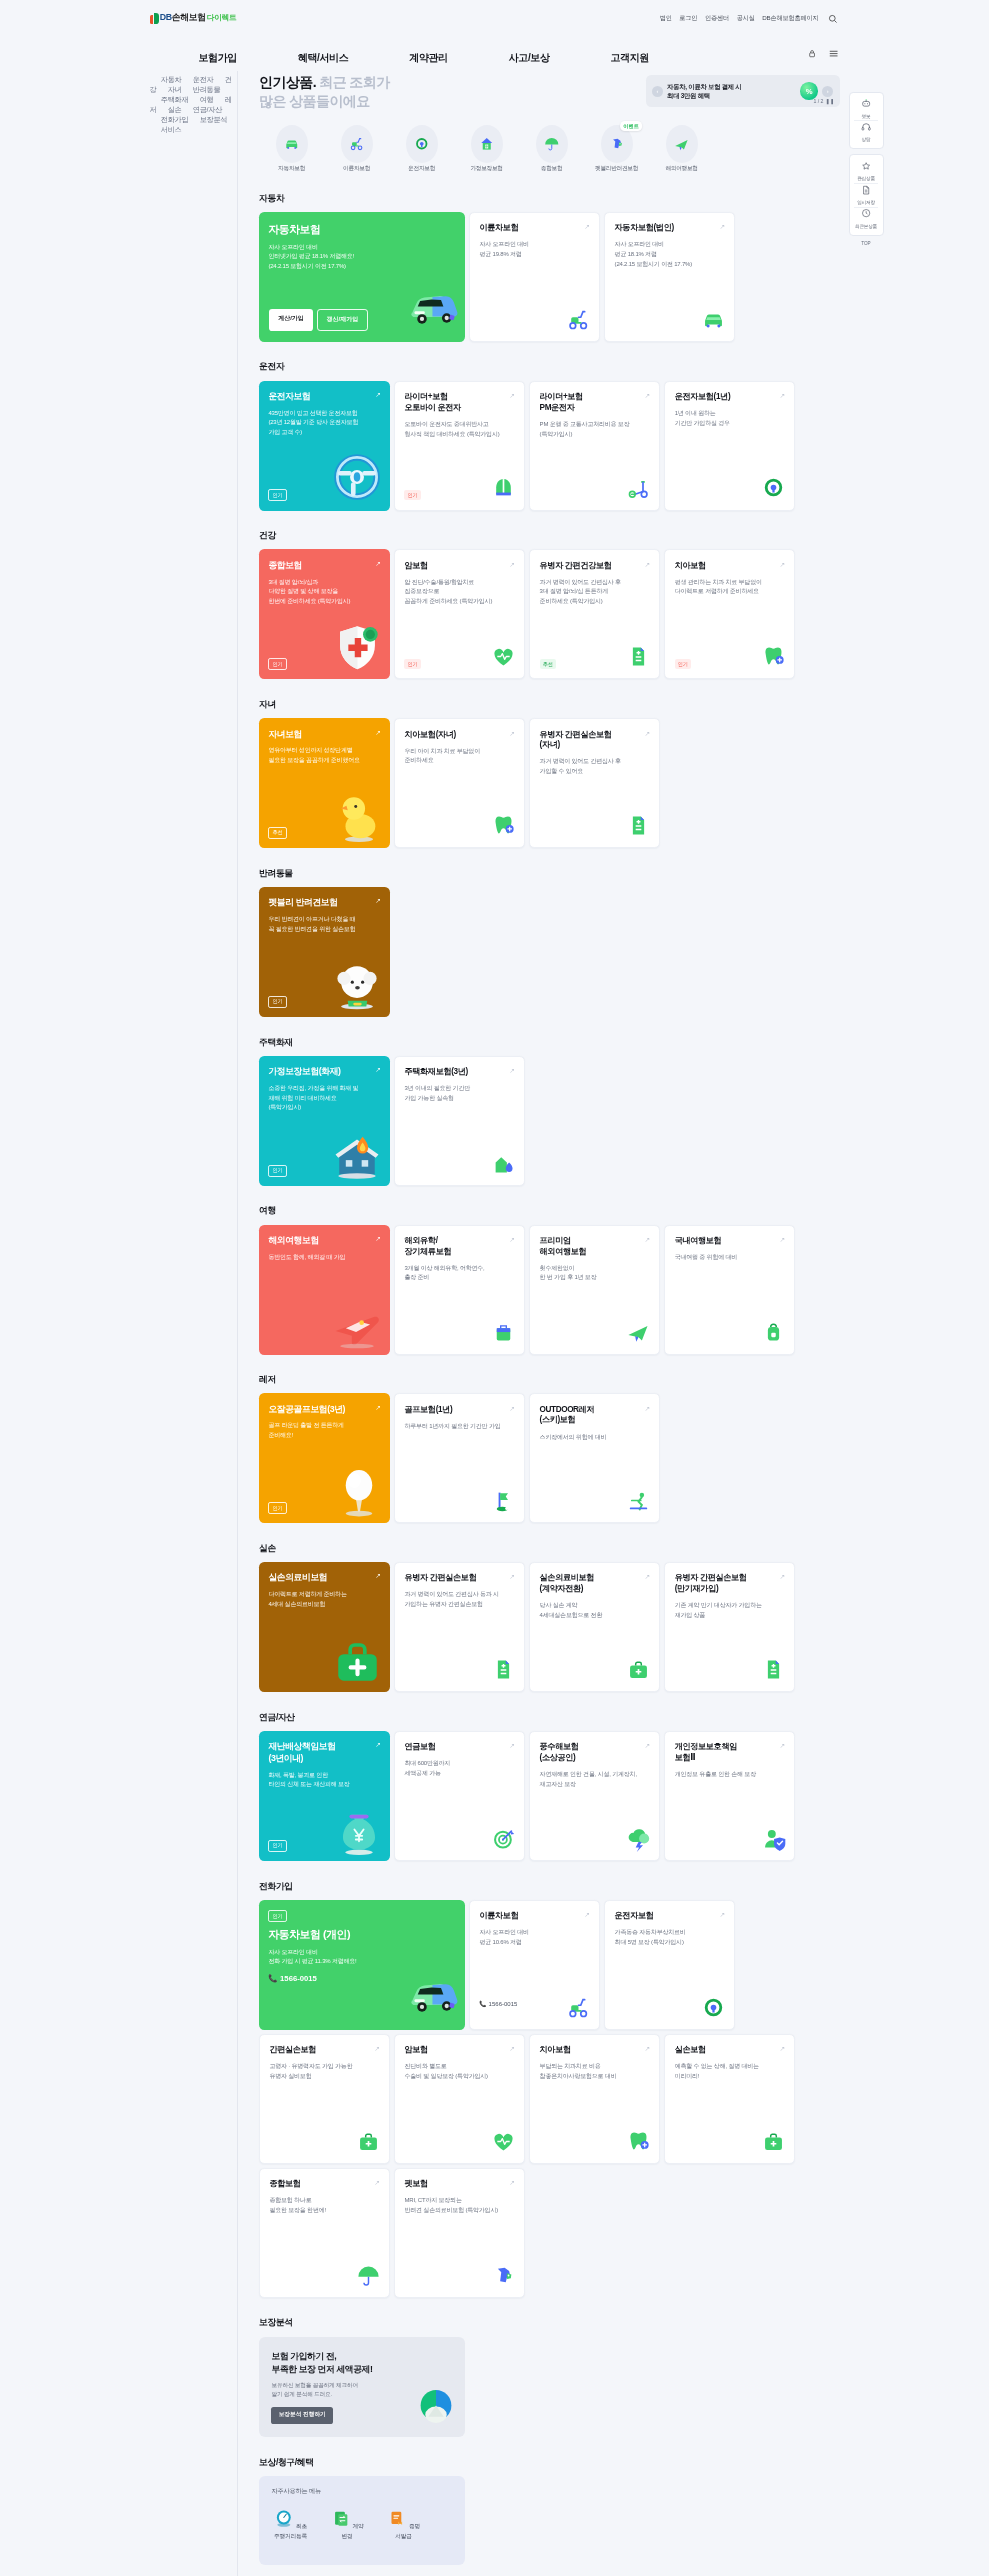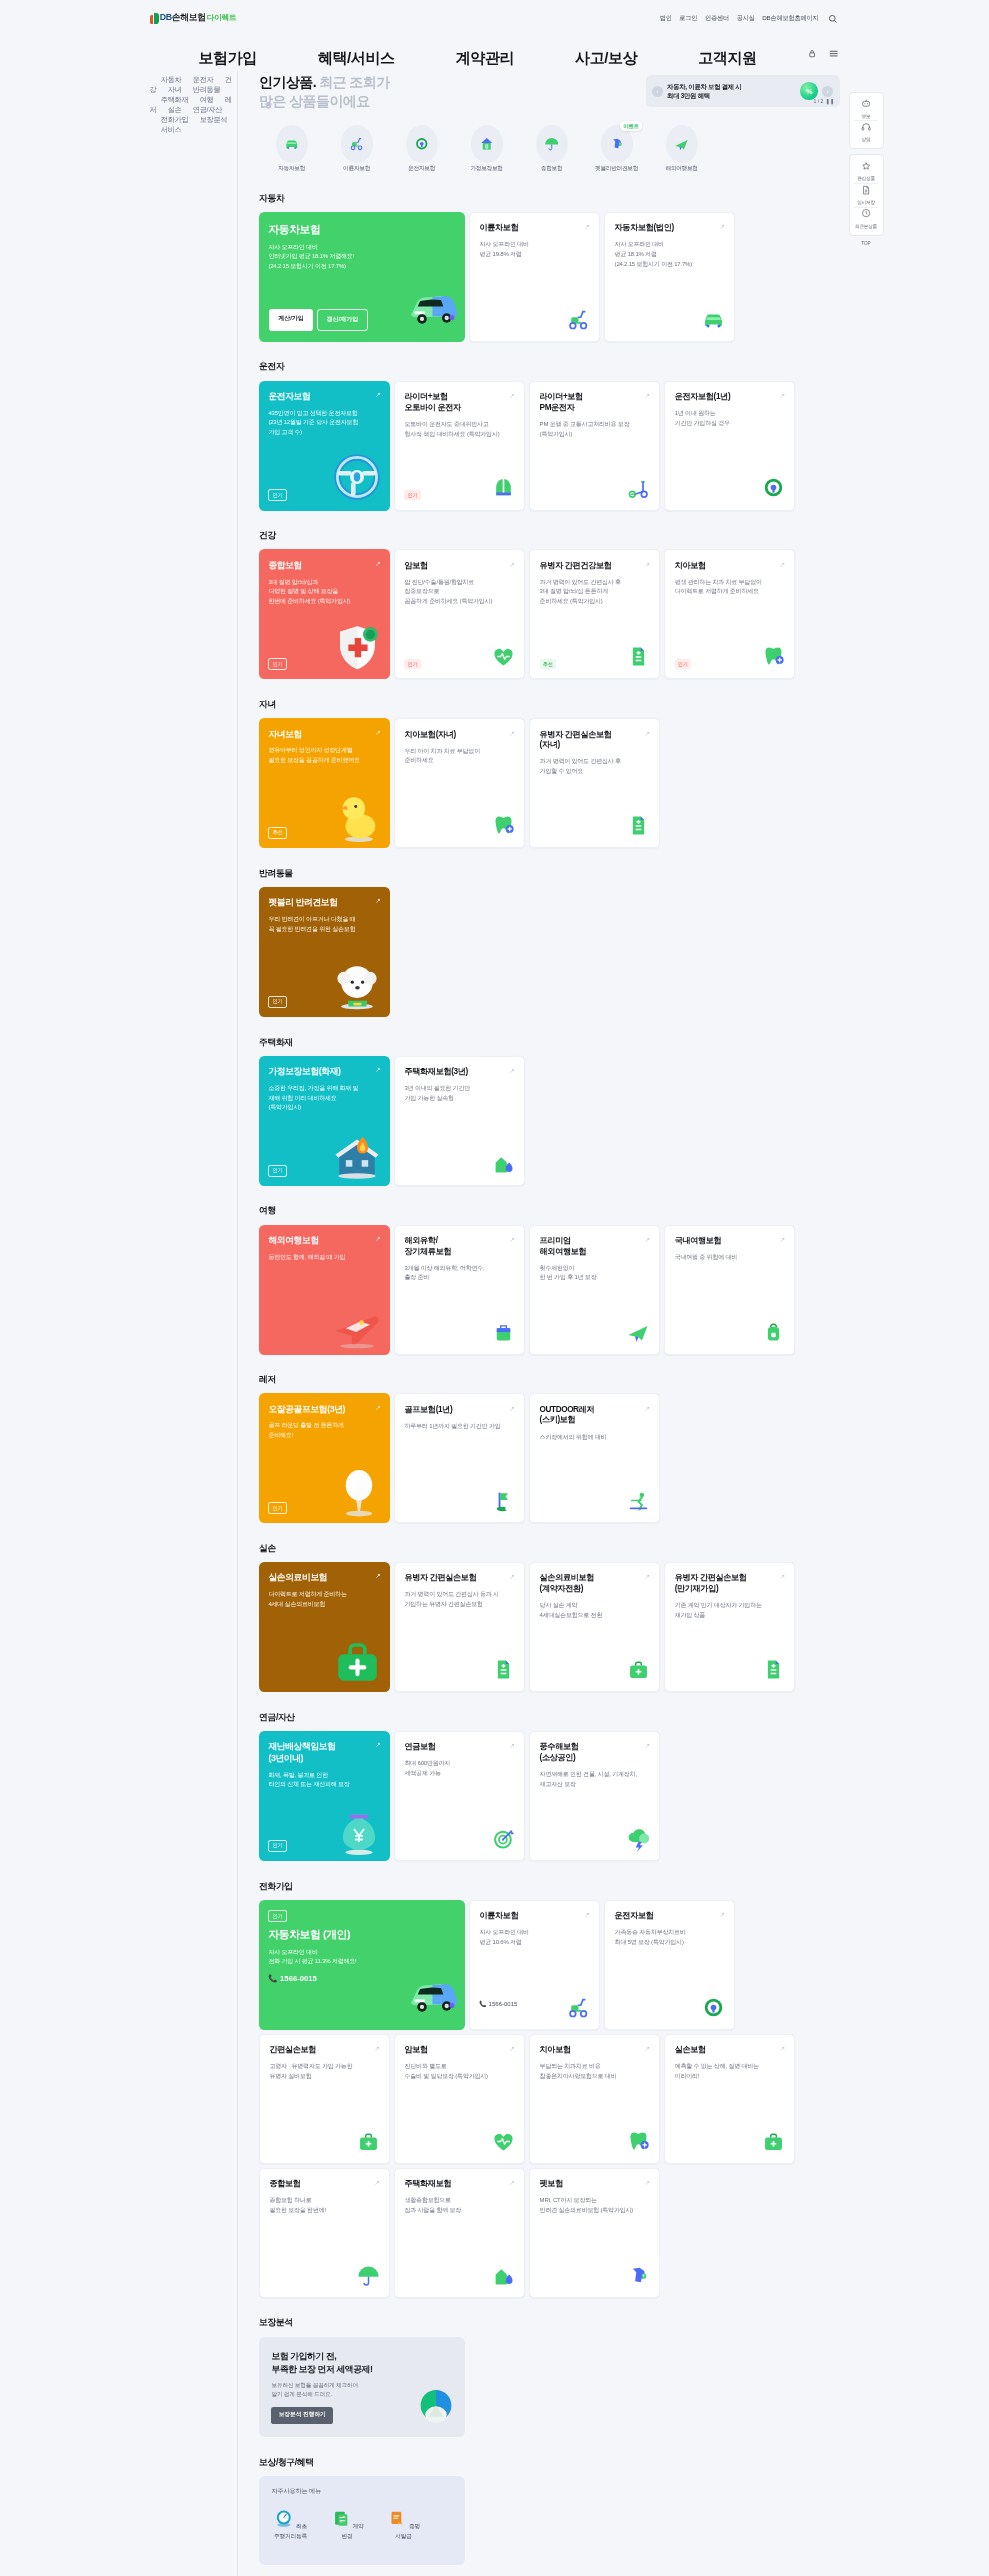--- a/index.html
+++ b/index.html
@@ -26,21 +26,21 @@
   .top-right { margin-left:auto; display:flex; align-items:center; gap:7.7px; }
   .top-link { font-size:6.2px; color:#444a55; letter-spacing:-0.2px; }
   .search-btn {
     width:13.4px;height:13.4px;display:flex;align-items:center;justify-content:center;
   }
 
   
   .gnb { height:34px; }
   .gnb-inner { width:690px; margin:0 auto; display:flex; align-items:center; height:100%; }
   .gnb-items { display:flex; gap:61px; margin-left:49px; }
-  .gnb-item { font-size:15px; font-weight:bold; color:#14161c; letter-spacing:-0.4px;margin-top:8px; }
+  .gnb-item { font-size:10px; font-weight:bold; color:#14161c; letter-spacing:-0.4px;margin-top:8px; }
   .gnb-right { margin-left:auto; display:flex; align-items:center; gap:9.3px; }
   .icon-btn { width:12.4px;height:12.4px;display:flex;align-items:center;justify-content:center; }
 
   
   .wrap { width:690px; margin:0 auto; display:flex; align-items:flex-start; position:relative; }
   .lnb { width:88px; flex:0 0 88px; padding-top:4.1px; border-right:0.5px solid #e3e6ee; min-height:2731px; }
   .lnb-item { font-size:7.2px; color:#6c7486; padding:6.7px 0 6.7px 11.3px; letter-spacing:-0.3px; }
   .content { flex:1; padding-left:21.6px; padding-bottom:20.6px; }
 
   
@@ -871,20 +871,37 @@
       <div class="card-desc">자연재해로 인한 건물, 시설, 기계장치,<br>재고자산 보장</div>
 
       <span class="card-art">
                 <svg width="27" height="27" viewBox="0 0 48 48">
                   <path d="M14 30a8 8 0 0 1 1-16 11 11 0 0 1 21 3 7 7 0 0 1-2 13z" fill="#3ecf6e"></path>
                   <circle cx="34" cy="24" r="9" fill="#7de8a8"></circle>
                   <path d="M24 30l-5 10h6l-4 8 11-12h-6l4-6z" fill="#4a6cf7"></path>
                 </svg>
               </span>
     </a>
+            <a class="card">
+
+      <div class="card-head">
+        <div class="card-title">개인정보보호책임<br>보험Ⅱ</div>
+        <span class="arrow-ne">↗</span>
+      </div>
+      <div class="card-desc">개인정보 유출로 인한 손해 보장</div>
+
+      <span class="card-art">
+                <svg width="27" height="27" viewBox="0 0 48 48">
+                  <circle cx="21" cy="16" r="7" fill="#3ecf6e"></circle>
+                  <path d="M9 40c0-8 6-13 12-13s12 5 12 13z" fill="#3ecf6e"></path>
+                  <path d="M35 22l10 3v8c0 7-5 11-10 13-5-2-10-6-10-13v-8z" fill="#4a6cf7"></path>
+                  <path d="M31 32l3 3 6-6" stroke="#fff" stroke-width="2.6" fill="none" stroke-linecap="round"></path>
+                </svg>
+              </span>
+    </a>
           </div>
         </div>
         <div class="section">
           <div class="section-title">전화가입</div>
           <div class="cards">
             <a class="card feat green" style="width:206px">
       <span class="tag" style="position:static;display:inline-block;margin-bottom:5.2px;">인기</span>
       <div class="card-head">
         <div class="card-title">자동차보험 (개인)</div>
 
@@ -1012,36 +1029,20 @@
       <div class="card-head">
         <div class="card-title">종합보험</div>
         <span class="arrow-ne">↗</span>
       </div>
       <div class="card-desc">종합보험 하나로<br>필요한 보장을 한번에!</div>
 
       <span class="card-art">
                 <svg width="27" height="27" viewBox="0 0 48 48">
                   <path d="M6 26a18 18 0 0 1 36 0z" fill="#3ecf6e"></path>
                   <path d="M24 26v11a4 4 0 0 1-8 0" stroke="#4a6cf7" stroke-width="2.6" fill="none"></path>
-                </svg>
-              </span>
-    </a>
-            <a class="card">
-
-      <div class="card-head">
-        <div class="card-title">주택화재보험</div>
-        <span class="arrow-ne">↗</span>
-      </div>
-      <div class="card-desc">생활종합보험으로<br>집과 사람을 함께 보장</div>
-
-      <span class="card-art">
-                <svg width="27" height="27" viewBox="0 0 48 48">
-                  <path d="M10 40V22l10-9 10 9v18z" fill="#3ecf6e"></path>
-                  <path d="M34 22c4 4 6 7 6 11a6 6 0 0 1-12 0c0-4 2-7 6-11z" fill="#4a6cf7"></path>
-                  <rect x="16" y="30" width="8" height="10" fill="#fff" opacity=".0"></rect>
                 </svg>
               </span>
     </a>
             <a class="card">
 
       <div class="card-head">
         <div class="card-title">펫보험</div>
         <span class="arrow-ne">↗</span>
       </div>
       <div class="card-desc">MRI, CT까지 보장되는<br>반려견 실손의료비보험 (특약가입시)</div>

